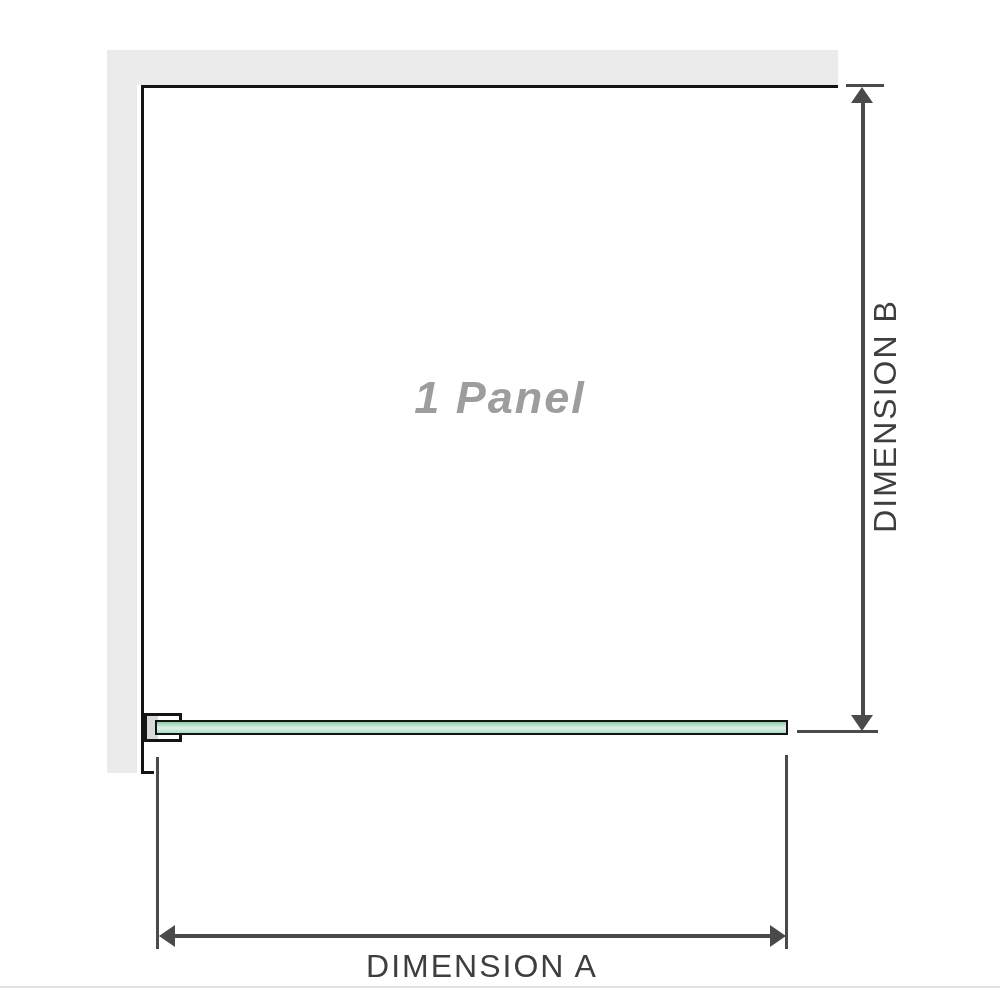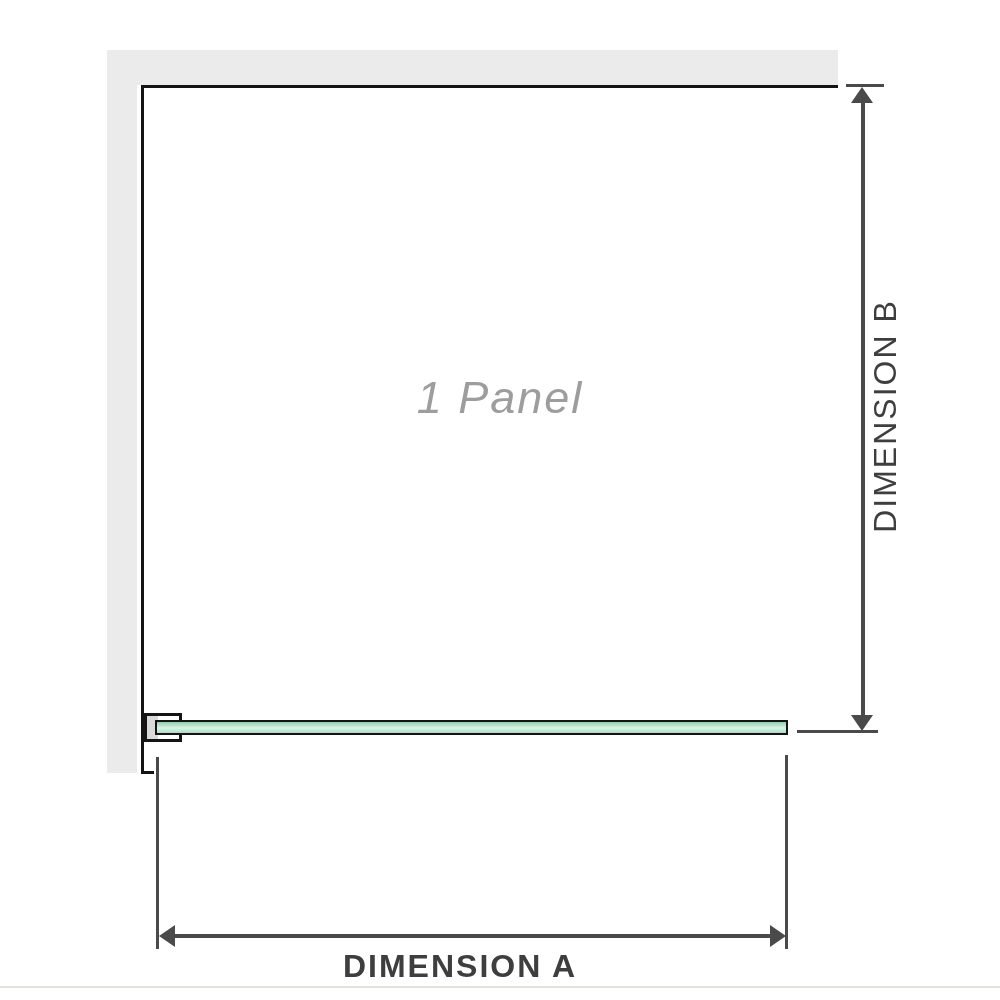--- a/index.html
+++ b/index.html
@@ -35,20 +35,21 @@
   
   .panel-label {
     left: 300px; top: 366px; width: 400px; height: 64px;
     color: var(--panel-text);
     font-style: italic;
     font-size: 45px;
     letter-spacing: 2px;
     text-align: center;
     line-height: 64px;
     white-space: nowrap;
+    font-weight: bold;
   }
 
   
   .bracket {
     left: 144px; top: 713px; width: 38px; height: 29px;
     border: 3px solid var(--outline);
     background: var(--bracket-fill);
     box-sizing: border-box;
     z-index: 2;
   }
@@ -105,23 +106,22 @@
   
   .dim-label {
     color: var(--dimension-text);
     font-size: 32px;
     font-weight: 400;
     letter-spacing: 2px;
     text-align: center;
     white-space: nowrap;
   }
   .dima-label {
-    left: 310px; top: 946px; width: 300px; height: 40px;
+    left: 332px; top: 946px; width: 300px; height: 40px;
     line-height: 40px;
-    font-weight: bold;
   }
   .dimb-label {
     left: 735px; top: 396px; width: 300px; height: 40px;
     line-height: 40px;
     transform: rotate(-90deg);
   }
 
   
   .footer-rule {
     left: 0; top: 986px; width: 1000px; height: 2px;

